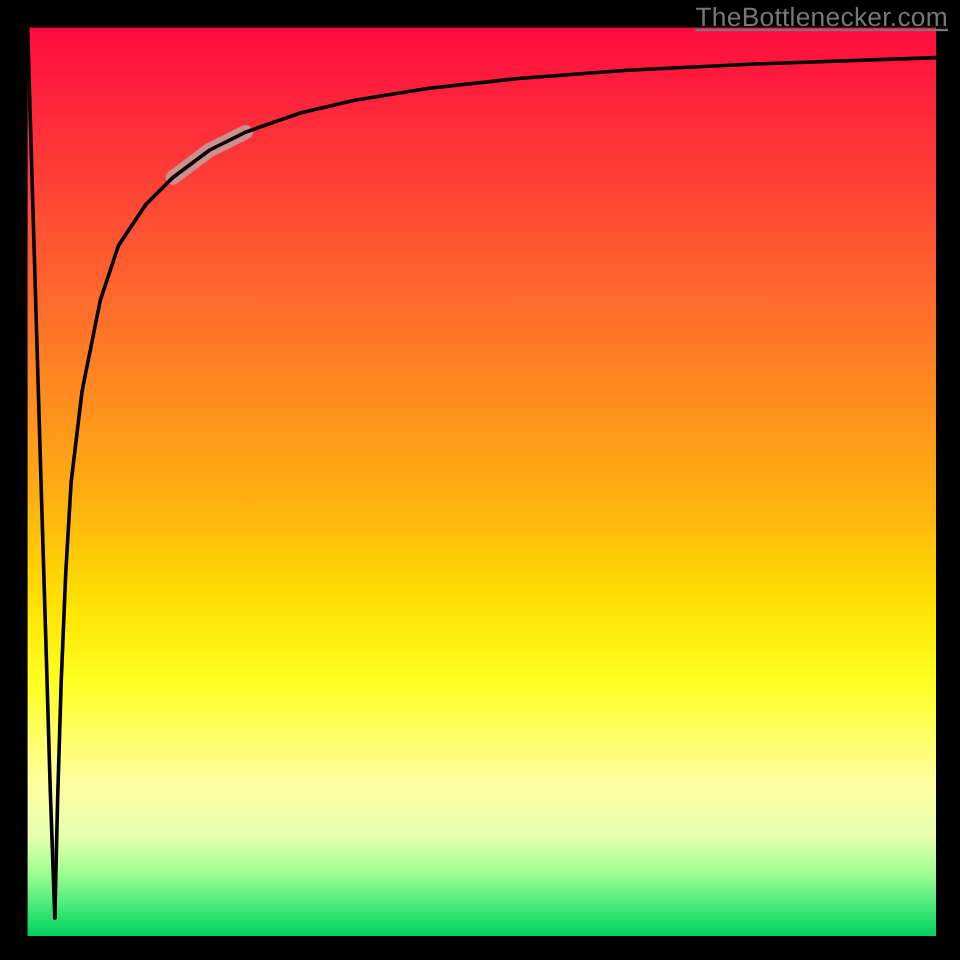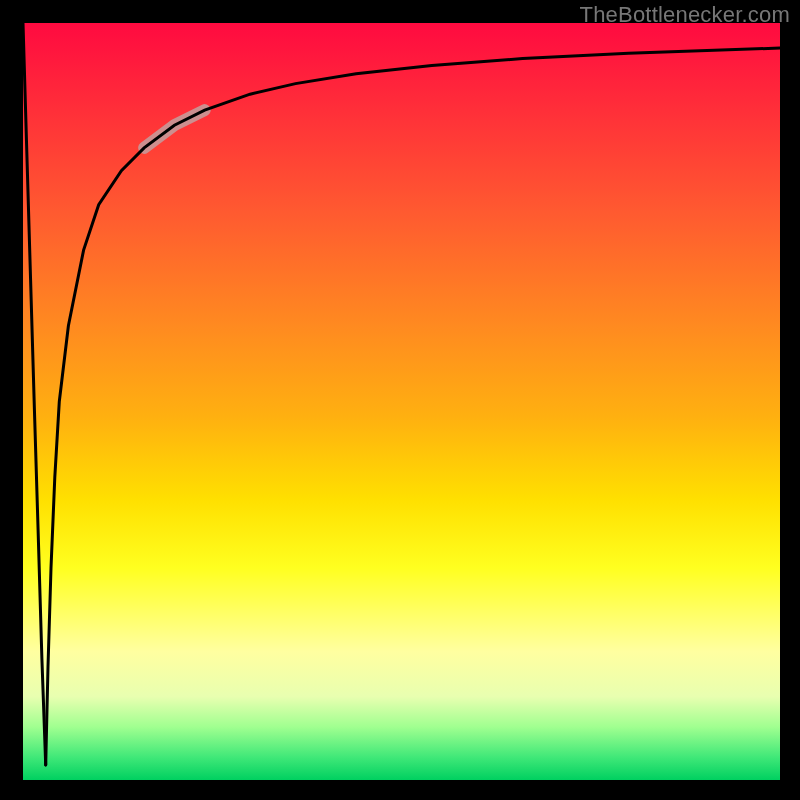--- a/index.html
+++ b/index.html
@@ -39,20 +39,21 @@
       #00d060 100%);
   }
   .source-label {
     position: absolute;
     top: 2px;
     right: 10px;
     color: #777;
     font-size: 22px;
     font-weight: 500;
     letter-spacing: 0.2px;
+    text-decoration: underline;
   }
   svg.overlay {
     position: absolute;
     left: 23px;
     top: 23px;
     width: 757px;
     height: 757px;
     overflow: visible;
   }
 </style>

